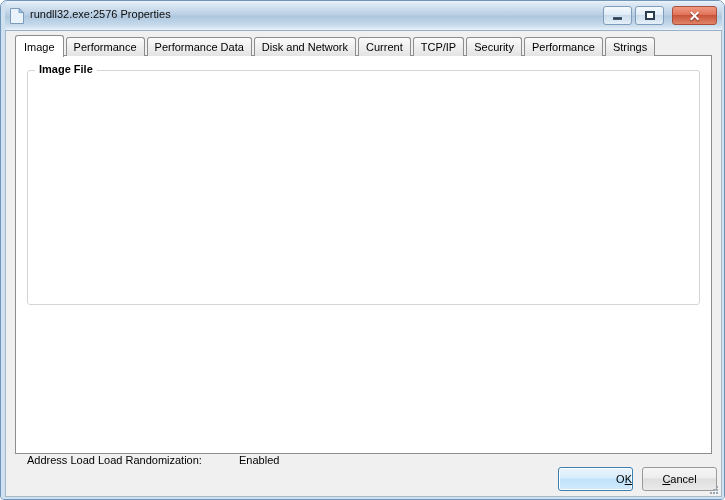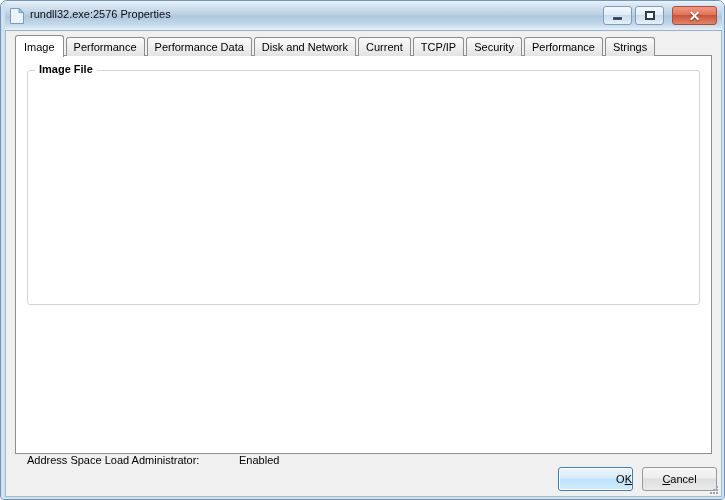--- a/index.html
+++ b/index.html
@@ -373,21 +373,21 @@
     <div class="lbl" style="left:213px; top:357px;">Image: 64-bit</div>
 
     <div class="lbl" style="left:43px; top:378px;">Comment:</div>
     <div class="field" id="comment-field" style="left:85px; top:370px; width:195px; height:21px;">
         <span class="caret"></span>
       </div>
 
     <div class="lbl" style="left:21px; top:403px;">Data Execution Prevention (DEP) Status:</div>
     <div class="lbl" style="left:233px; top:403px;">DEP (permanent)</div>
 
-    <div class="lbl" style="left:21px; top:422px;">Address Space Load Administrator:</div>
+    <div class="lbl" style="left:21px; top:422px;">Address Load Load Randomization:</div>
     <div class="lbl" style="left:233px; top:422px;">Enabled</div>
 
     <div class="btn" style="left:606px; top:315px; width:82px; height:22px;">
         <span><span class="u">V</span>erify</span>
       </div>
     <div class="btn" style="left:606px; top:343px; width:82px; height:22px;">
         <span><span class="u">B</span>ring to Front</span>
       </div>
     <div class="btn" style="left:606px; top:371px; width:82px; height:22px;">
         <span><span class="u">K</span>ill Process</span>

